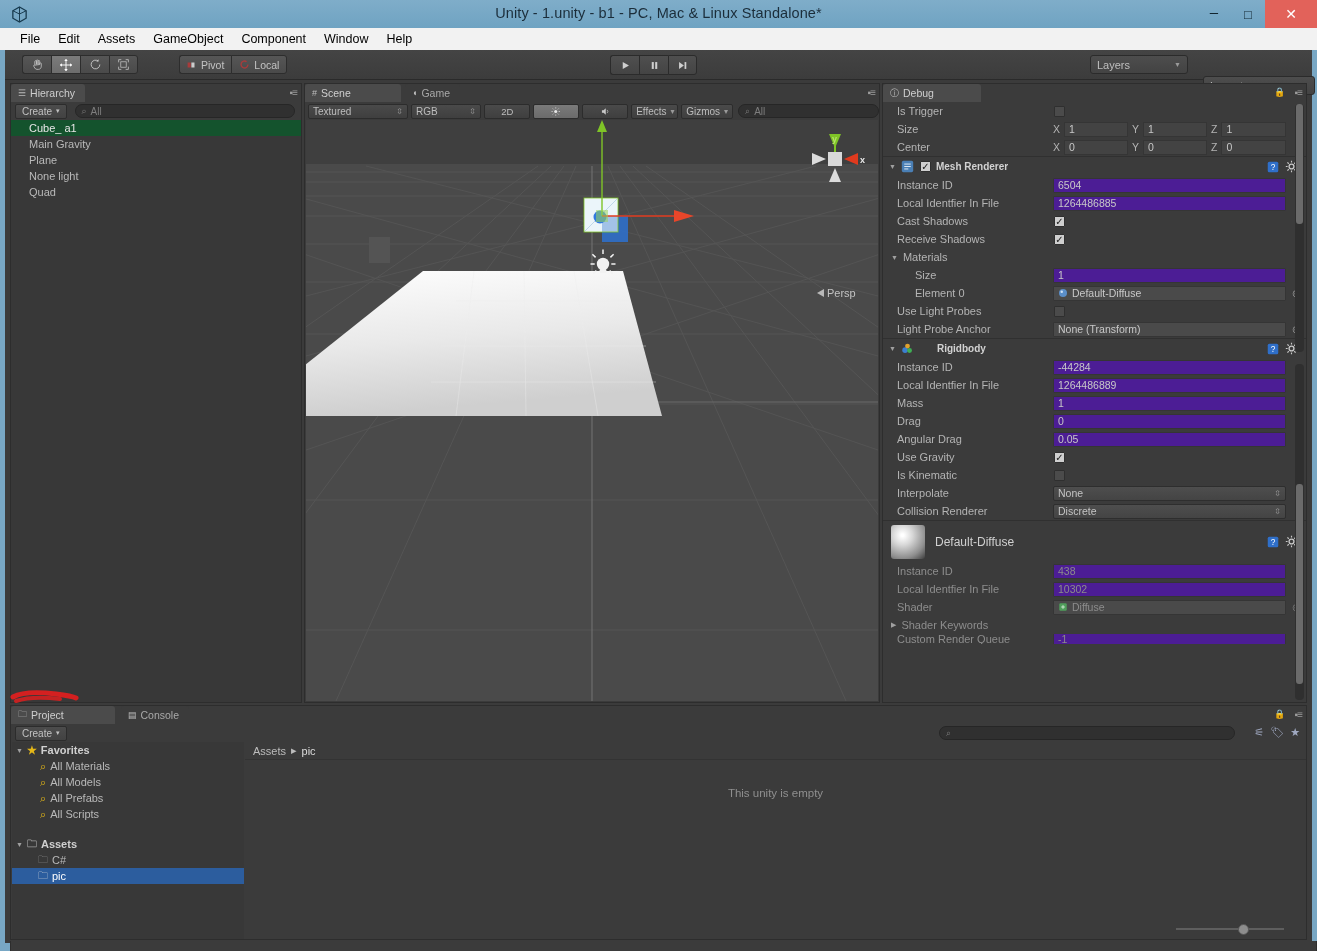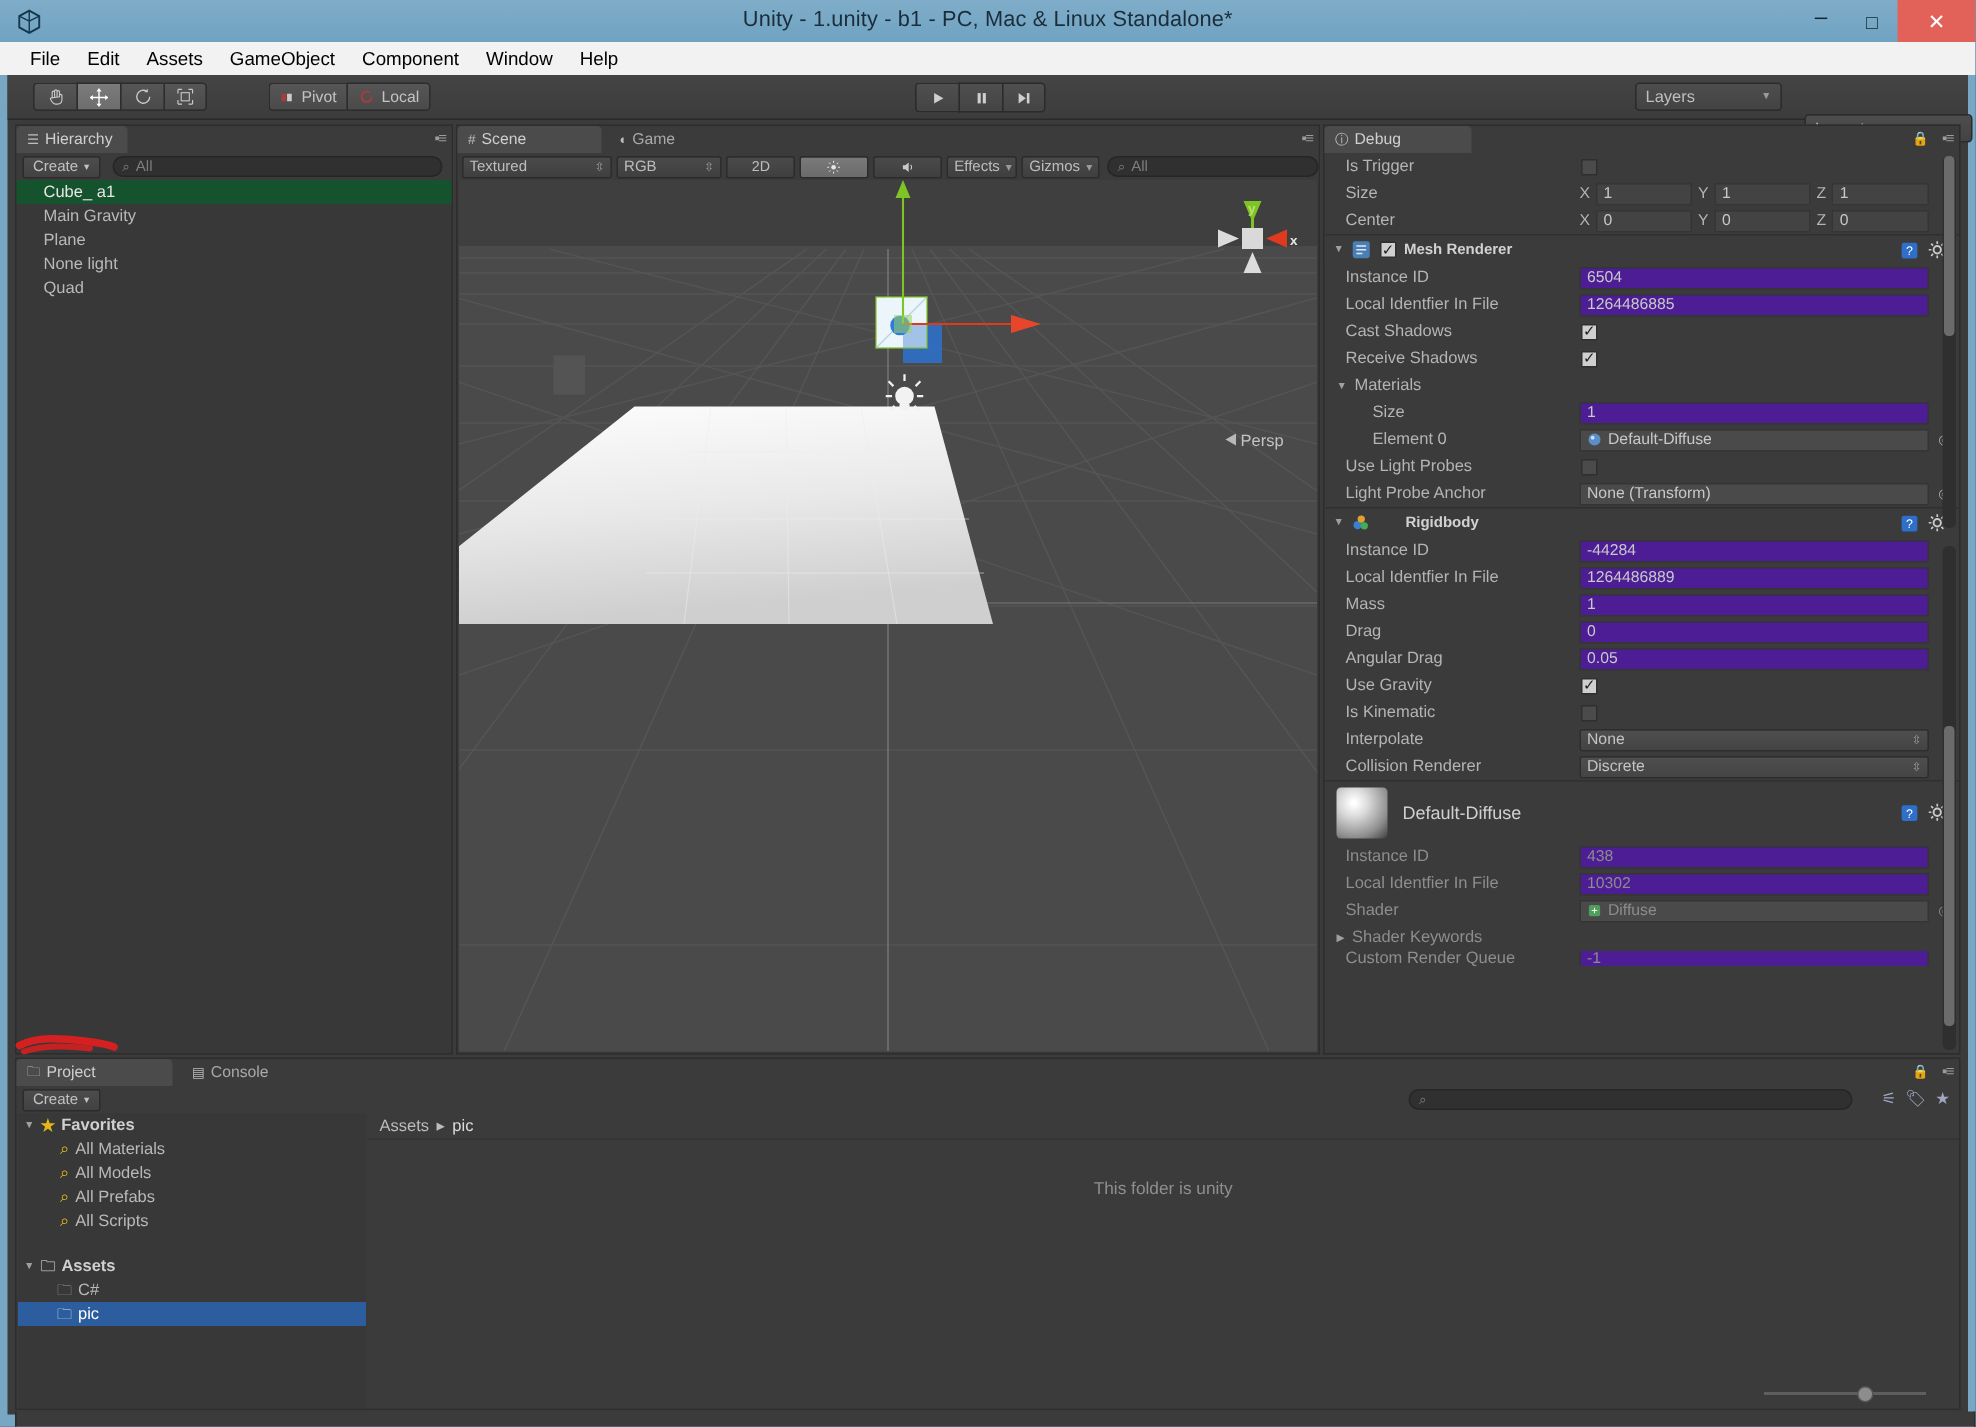--- a/index.html
+++ b/index.html
@@ -825,21 +825,21 @@
           <span>pic</span>
         </div>
       </div>
 
       <div class="pcontent">
         <div class="breadcrumb">
           <span>Assets</span>
           <span>▸</span>
           <span style="color:#dcdcdc">pic</span>
         </div>
-        <div class="emptymsg">This folder is unity</div>
+        <div class="emptymsg">This unity is empty</div>
         <div class="zslider">
           <div class="trk"></div>
           <div class="knb"></div>
         </div>
       </div>
     </div>
 
     <div class="statusbar"></div>
   </div>
 

